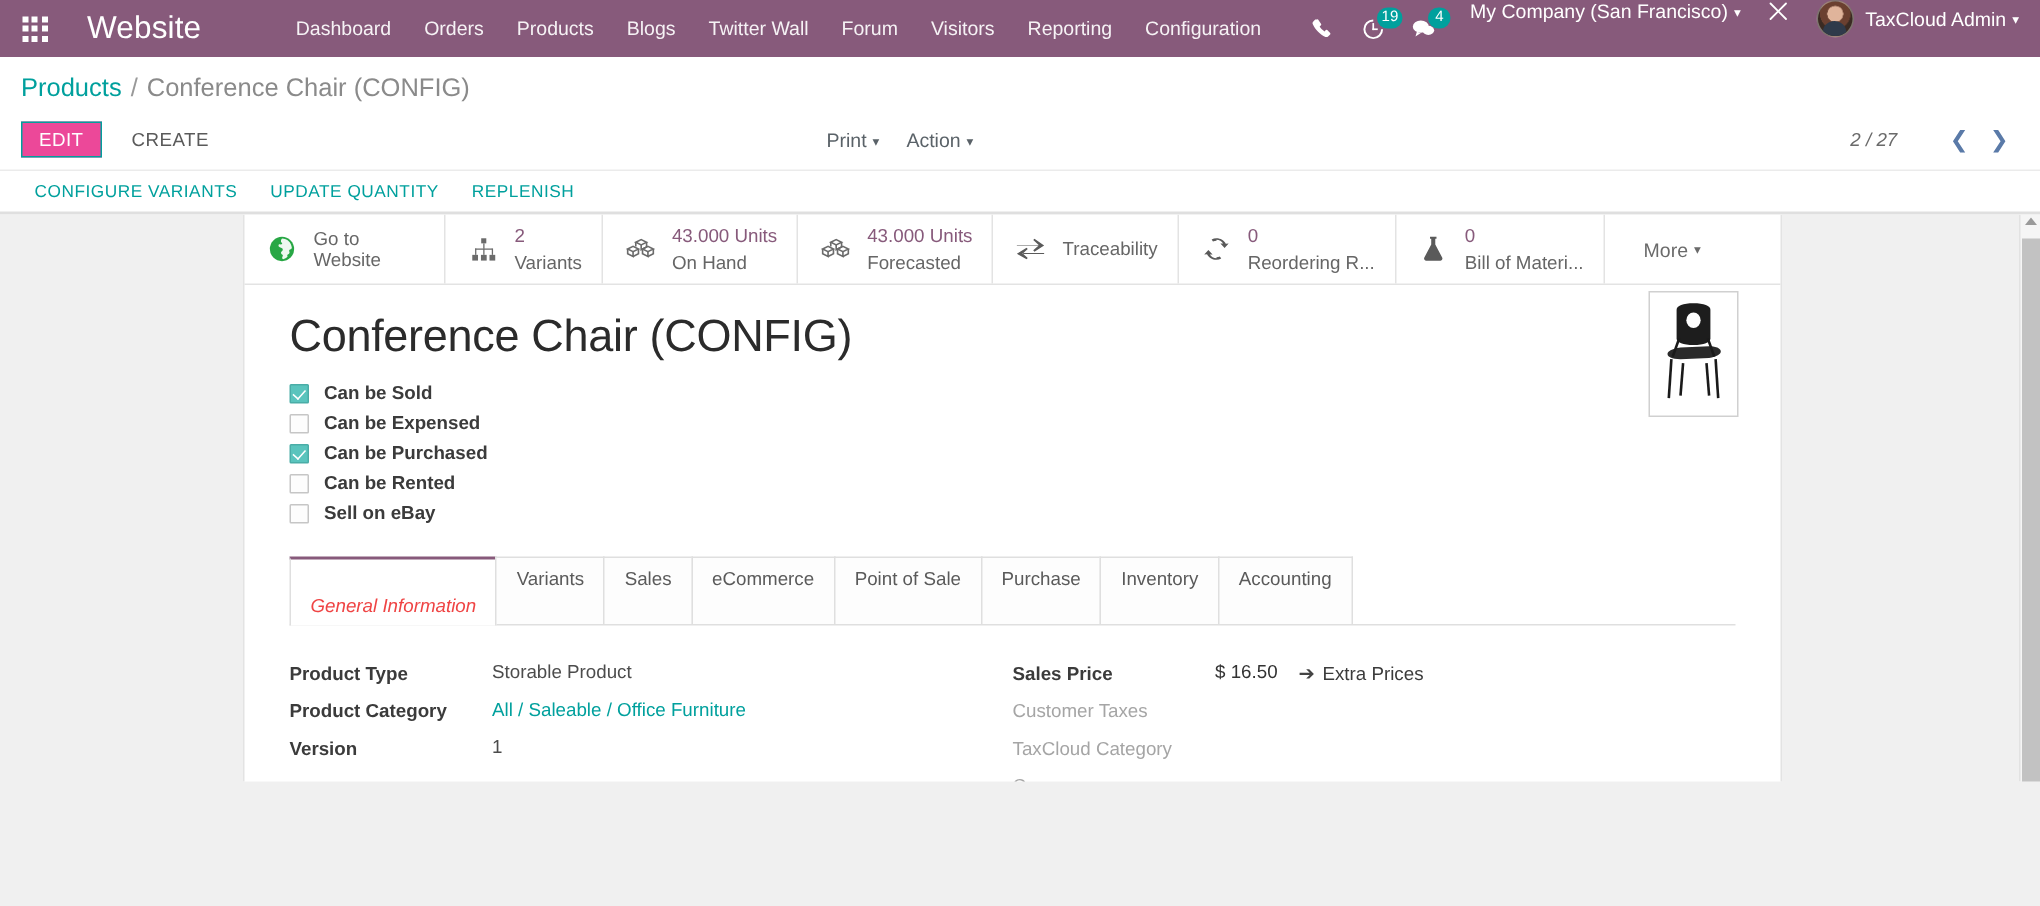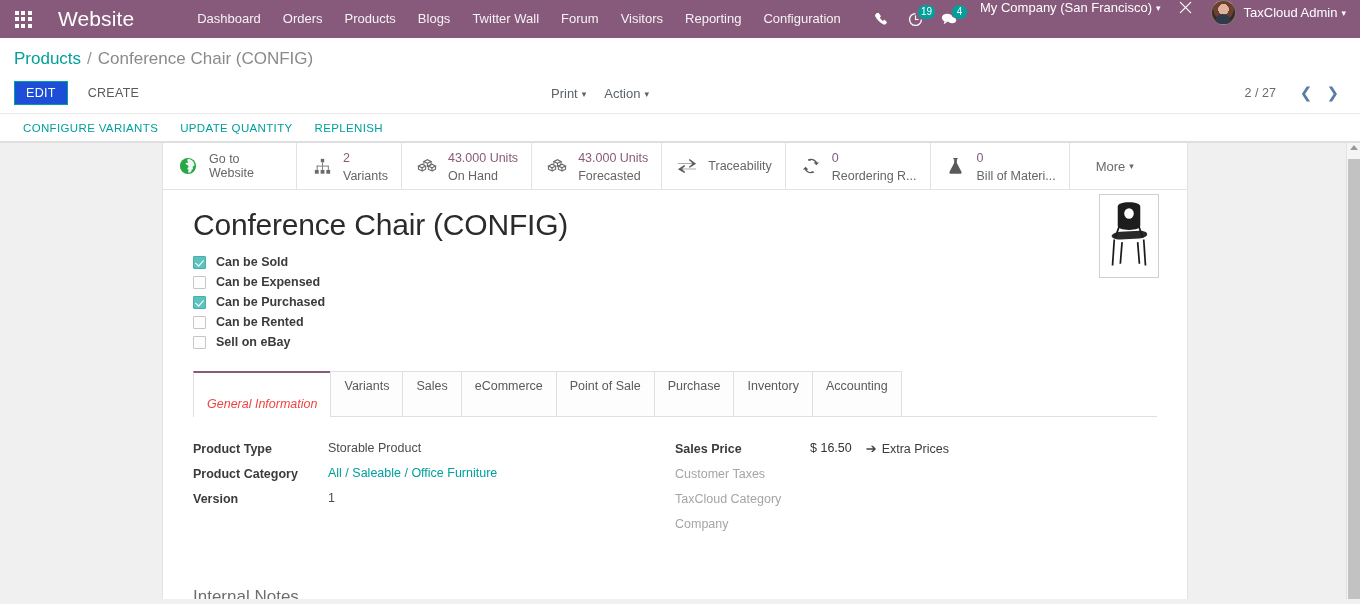--- a/index.html
+++ b/index.html
@@ -108,21 +108,21 @@
   .bc-sep { color: #999; margin: 0 6px; }
   .bc-current { color: #8a8a8a; }
 
   .buttons-row {
     display: flex; align-items: center;
     padding: 0 14px 0 14px;
     height: 40px;
     position: relative;
   }
   .btn-edit {
-    background: #1d4ed8;
+    background: #ec4899;
     color: #fff;
     border: 1px solid #00A09D;
     font-size: 12.5px;
     padding: 4px 11px;
     letter-spacing: .3px;
     cursor: pointer;
     border-radius: 0;
   }
   .btn-create {
     background: transparent;
@@ -141,21 +141,21 @@
     font-size: 13px;
     color: #5a6268;
   }
   .cp-dropdowns .dd { cursor: pointer; margin-right: 18px; white-space: nowrap; }
   .pager {
     margin-left: auto;
     display: flex; align-items: center;
     font-size: 12.5px;
     color: #6a6a6a;
   }
-  .pager .count { margin-right: 17px; }
+  .pager .count { margin-right: 28px; font-style: italic; }
   .pager .arrow {
     color: #5a7aa8;
     font-size: 15px;
     padding: 0 7px;
     cursor: pointer;
   }
 
   .subbuttons-row {
     height: 29px;
     background: #fff;
@@ -169,21 +169,21 @@
     font-size: 11.5px;
     letter-spacing: .35px;
     margin-right: 22px;
     cursor: pointer;
     white-space: nowrap;
   }
 
   
   .content-wrap {
     position: relative;
-    height: 456px;
+    height: 378px;
     background: #f0f0f0;
     overflow: hidden;
   }
   .sheet-bg { position: absolute; inset: 0; }
   .sheet {
     position: absolute;
     left: 162px;
     top: 0;
     width: 1026px;
     background: #ffffff;

